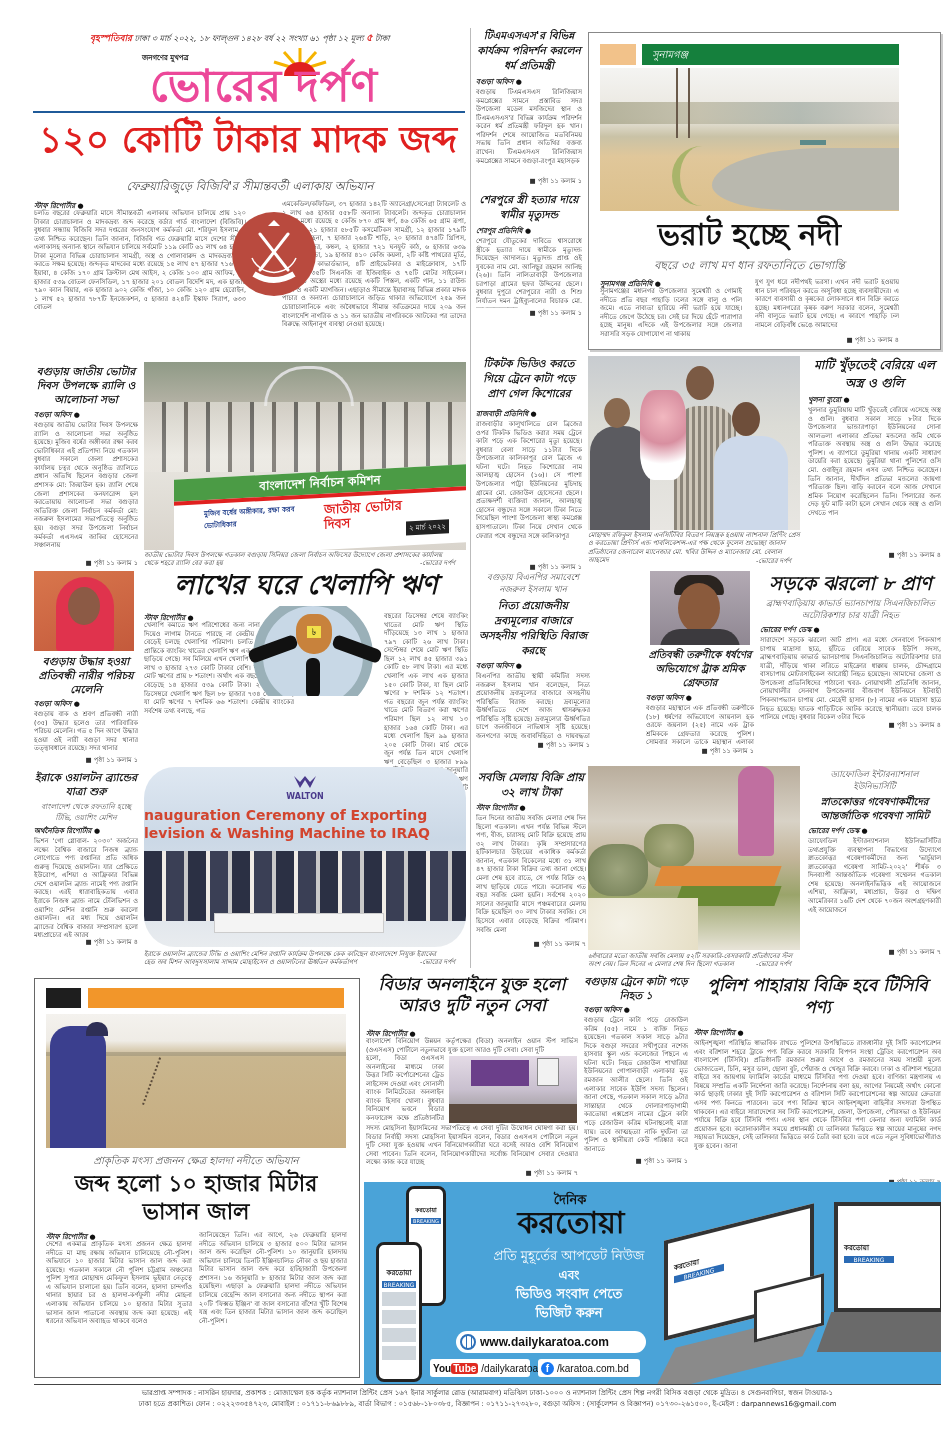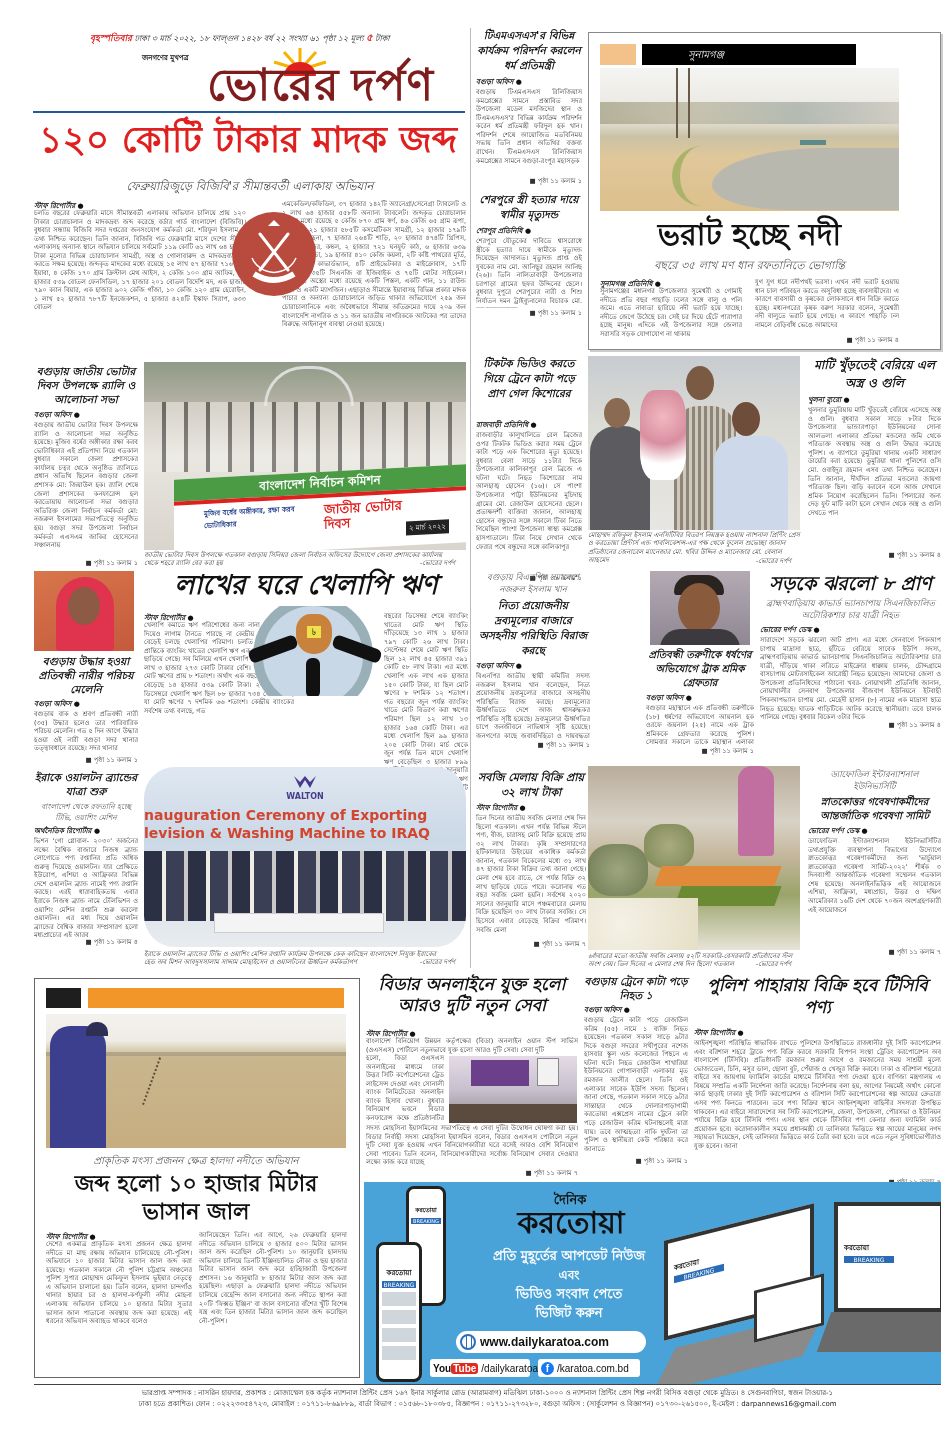--- a/index.html
+++ b/index.html
@@ -32,21 +32,21 @@
         <line x1="30" y1="24" x2="30" y2="2"></line>
           <line x1="30" y1="24" x2="14" y2="6"></line>
           <line x1="30" y1="24" x2="46" y2="6"></line>
         <line x1="30" y1="24" x2="4" y2="16"></line>
           <line x1="30" y1="24" x2="56" y2="16"></line>
       </g>
       <path d="M14 30 A16 14 0 0 1 46 30 Z" fill="#e0201f"></path>
     </svg>
   </div>
   <div style="position:absolute;left:112px;top:28px;font-size:7px;font-weight:bold;">জনগণের মুখপত্র</div>
-  <div style="position:absolute;left:64px;top:38px;width:340px;text-align:right;font-family:Liberation Serif, serif;font-weight:bold;font-size:44px;line-height:48px;color:#7f1d1d;letter-spacing:1px;">ভোরের দর্পণ</div>
+  <div style="position:absolute;left:64px;top:38px;width:340px;text-align:center;font-family:Liberation Sans, sans-serif;font-weight:bold;font-size:44px;line-height:48px;color:#ec4899;letter-spacing:1px;">ভোরের দর্পণ</div>
 </div>
 <div class="abs" style="left:33px;top:111px;width:432px;height:2px;background:#1f5a99;"></div>
 
 <div class="abs hl" style="left:30px;top:118px;width:436px;font-size:36px;line-height:44px;color:#e0201f;font-family:'DejaVu Sans',sans-serif;">১২০ কোটি টাকার মাদক জব্দ</div>
 <div class="abs sub" style="left:60px;top:178px;width:380px;font-size:11.5px;color:#444;">ফেব্রুয়ারিজুড়ে বিজিবি'র সীমান্তবর্তী এলাকায় অভিযান</div>
 
 <div class="abs" style="left:34px;top:200px;width:432px;height:162px;">
   <div class="dateline" style="position:absolute;left:0;top:0;">স্টাফ রিপোর্টার ●</div>
   <div class="body" style="position:absolute;left:0;top:9px;width:212px;height:153px;overflow:hidden;">চলতি বছরের ফেব্রুয়ারি মাসে সীমান্তবর্তী এলাকায় অভিযান চালিয়ে প্রায় ১২০ টাকার চোরাচালান ও মাদকদ্রব্য জব্দ করেছে বর্ডার গার্ড বাংলাদেশ (বিজিবি)। বুধবার সন্ধ্যায় বিজিবি সদর দপ্তরের জনসংযোগ কর্মকর্তা মো. শরিফুল ইসলাম এ তথ্য নিশ্চিত করেছেন। তিনি জানান, বিজিবি গত ফেব্রুয়ারি মাসে দেশের সীমান্ত এলাকাসহ অন্যান্য স্থানে অভিযান চালিয়ে সর্বমোট ১১৯ কোটি ৬১ লাখ ৬৪ হাজার টাকা মূল্যের বিভিন্ন চোরাচালান সামগ্রী, অস্ত্র ও গোলাবারুদ ও মাদকদ্রব্য জব্দ করতে সক্ষম হয়েছে। জব্দকৃত মাদকের মধ্যে রয়েছে ১৫ লাখ ৫৭ হাজার ৭১৬ পিস ইয়াবা, ৪ কেজি ১৭০ গ্রাম ক্রিস্টাল মেথ আইস, ২ কেজি ১০০ গ্রাম আফিম, ২৯ হাজার ৫৩৯ বোতল ফেনসিডিল, ১৭ হাজার ২০১ বোতল বিদেশি মদ, এক হাজার ৭৯০ ক্যান বিয়ার, এক হাজার ৯০২ কেজি গাঁজা, ১০ কেজি ১২০ গ্রাম হেরোইন, ১ লাখ ৫২ হাজার ৭৮৭টি ইনজেকশন, ৫ হাজার ৪২৪টি ইস্কাফ সিরাপ, ৬৩৩ বোতল</div>
   <div class="body" style="position:absolute;left:248px;top:0;width:184px;height:162px;overflow:hidden;">এমকেডিল/কফিডিল, ৩৭ হাজার ১৪২টি অ্যানেগ্রা/সেনেগ্রা ট্যাবলেট ও ২ লাখ ৬৪ হাজার ৫৫৮টি অন্যান্য ট্যাবলেট। জব্দকৃত চোরাচালান দ্রব্যের মধ্যে রয়েছে ৫ কেজি ৮৭০ গ্রাম স্বর্ণ, ৪৬ কেজি ৬৫ গ্রাম রূপা, এক লাখ ২১ হাজার ৫৮৫টি কসমেটিকস সামগ্রী, ১২ হাজার ১৭৯টি ইমিটেশন গহনা, ৭ হাজার ২৬৪টি শাড়ি, ২০ হাজার ৪৭৪টি থ্রিপিস, শার্টপিস, চাদর, কম্বল, ২ হাজার ৭২১ ঘনফুট কাঠ, ৬ হাজার ৬৩৯ কেজি চা পাতা, ১৯ হাজার ৪১০ কেজি কয়লা, ২টি কষ্টি পাথরের মূর্তি, ৪ ট্রাক ও কাভার্ডভ্যান, ৪টি প্রাইভেটকার ও মাইক্রোবাস, ১৭টি পিকআপ, ৩৫টি সিএনজি বা ইজিবাইক ও ৭৫টি মোটর সাইকেল। উদ্ধারকৃত অস্ত্রের মধ্যে রয়েছে একটি পিস্তল, একটি গান, ১১ রাউন্ড গুলি ও একটি ম্যাগজিন। এছাড়াও সীমান্তে ইয়াবাসহ বিভিন্ন প্রকার মাদক পাচার ও অন্যান্য চোরাচালানে জড়িত থাকার অভিযোগে ২৫৯ জন চোরাচালানিকে এবং অবৈধভাবে সীমান্ত অতিক্রমের দায়ে ২০৯ জন বাংলাদেশি নাগরিক ও ১১ জন ভারতীয় নাগরিককে আটকের পর তাদের বিরুদ্ধে আইনানুগ ব্যবস্থা নেওয়া হয়েছে।</div>
@@ -72,21 +72,21 @@
 
 <div class="abs" style="left:476px;top:192px;width:106px;">
   <div class="hl hl-it" style="font-size:10.5px;line-height:15px;">শেরপুরে স্ত্রী হত্যার দায়ে স্বামীর মৃত্যুদন্ড</div>
   <div class="dateline" style="margin-top:3px;">শেরপুর প্রতিনিধি ●</div>
   <div class="body" style="height:71px;overflow:hidden;">শেরপুরে যৌতুকের দাবিতে শ্বাসরোধে স্ত্রীকে হত্যার দায়ে স্বামীকে মৃত্যুদন্ড দিয়েছেন আদালত। মৃত্যুদন্ড প্রাপ্ত ওই যুবকের নাম মো. আনিছুর রহমান আনিছ (২৬)। তিনি নালিতাবাড়ী উপজেলার চরপাড়া গ্রামের ছফর উদ্দিনের ছেলে। বুধবার দুপুরে শেরপুরের নারী ও শিশু নির্যাতন দমন ট্রাইব্যুনালের বিচারক মো. আখতারুজ্জামান</div>
   <div class="cont">■ পৃষ্ঠা ১১ কলাম ১</div>
 </div>
 
 <div class="abs" style="left:588px;top:32px;width:353px;height:318px;border:1px solid #888;box-shadow:2px 2px 0 #ccc;">
   <div style="position:absolute;left:11px;top:11px;width:36px;height:21px;background:#f2c28a;"></div>
-  <div style="position:absolute;left:53px;top:11px;width:214px;height:21px;background:#000000;padding-left:36px;">
+  <div style="position:absolute;left:53px;top:11px;width:257px;height:21px;background:#15803d;">
     <span style="display:block;padding-left:10px;color:#fff;font-size:10px;font-style:italic;line-height:21px;">সুনামগঞ্জ</span>
   </div>
   <div class="photo" style="position:absolute;left:11px;top:35px;width:299px;height:143px;background:linear-gradient(180deg,#f4f4f2 0%,#e9e6de 35%,#c9c2a6 48%,#e0c79a 62%,#dcc08c 100%);">
     <div style="position:absolute;left:0;top:34px;width:299px;height:22px;background:linear-gradient(90deg,#a7a58a,#bcb8a2,#a7b0a8,#c9c6bd);opacity:.8;"></div>
     <div style="position:absolute;left:112px;top:80px;width:187px;height:62px;border-radius:60% 0 0 40%;background:#b9b8ae;"></div>
     <div style="position:absolute;left:72px;top:78px;width:60px;height:60px;border-radius:50% 0 0 50%;border-left:8px solid #a9b46a;"></div>
     <div style="position:absolute;left:76px;top:0;width:2px;height:70px;background:#6a5a4a;"></div>
     <div style="position:absolute;left:88px;top:0;width:2px;height:70px;background:#6a5a4a;"></div>
     <div style="position:absolute;left:200px;top:72px;width:26px;height:5px;background:#5c8a8a;"></div>
   </div>
@@ -114,21 +114,21 @@
     <div style="position:absolute;left:30px;top:30px;font-size:7px;font-weight:bold;color:#1f3d8a;width:110px;">মুজিব বর্ষের অঙ্গীকার, রক্ষা করব ভোটাধিকার</div>
     <div style="position:absolute;left:150px;top:30px;width:80px;font-size:13px;line-height:15px;font-weight:bold;color:#e0201f;">জাতীয় ভোটার দিবস</div>
     <div style="position:absolute;left:232px;top:54px;background:#222;color:#fff;font-size:7px;padding:1px 3px;">২ মার্চ ২০২২</div>
   </div>
 </div>
 <div class="abs cap" style="left:144px;top:551px;width:300px;">জাতীয় ভোটার দিবস উপলক্ষে গতকাল বগুড়ায় সিনিয়র জেলা নির্বাচন অফিসের উদ্যোগে জেলা প্রশাসকের কার্যালয় থেকে শহরে র‌্যালি বের করা হয়</div>
 <div class="abs cap" style="left:420px;top:559px;">-ভোরের দর্পণ</div>
 
 <div class="abs" style="left:476px;top:356px;width:106px;">
   <div class="hl hl-it" style="font-size:10.5px;line-height:15px;">টিকটক ভিডিও করতে গিয়ে ট্রেনে কাটা পড়ে প্রাণ গেল কিশোরের</div>
-  <div class="dateline" style="margin-top:18px;">রাজবাড়ী প্রতিনিধি ●</div>
+  <div class="dateline" style="margin-top:7px;">রাজবাড়ী প্রতিনিধি ●</div>
   <div class="body" style="height:142px;overflow:hidden;">রাজবাড়ীর কালুখালিতে রেল ব্রিজের ওপর টিকটক ভিডিও করার সময় ট্রেনে কাটা পড়ে এক কিশোরের মৃত্যু হয়েছে। বুধবার বেলা সাড়ে ১১টার দিকে উপজেলার কালিকাপুর রেল ব্রিজে এ ঘটনা ঘটে। নিহত কিশোরের নাম আলহাজ্ব হোসেন (১৬)। সে পাংশা উপজেলার পাট্টা ইউনিয়নের মুচিদাহ গ্রামের মো. রেজাউল হোসেনের ছেলে। প্রত্যক্ষদর্শী ব্যক্তিরা জানান, আলহাজ্ব হোসেন বন্ধুদের সঙ্গে সকালে টিকা নিতে গিয়েছিল পাংশা উপজেলা স্বাস্থ্য কমপ্লেক্স হাসপাতালে। টিকা নিয়ে সেখান থেকে ফেরার পথে বন্ধুদের সঙ্গে কালিকাপুর</div>
   <div class="cont">■ পৃষ্ঠা ১১ কলাম ১</div>
 </div>
 
 <div class="abs photo" style="left:588px;top:356px;width:212px;height:174px;background:linear-gradient(180deg,#c8ccd0 0%,#dcdcd6 40%,#e8e6e2 100%);">
   <div style="position:absolute;left:2px;top:70px;width:60px;height:104px;background:#5b5b60;border-radius:26px 26px 0 0;"></div>
   <div style="position:absolute;left:16px;top:42px;width:26px;height:30px;border-radius:50%;background:#8a6a50;"></div>
   <div style="position:absolute;left:86px;top:50px;width:62px;height:124px;background:repeating-linear-gradient(90deg,#8b857a 0 3px,#cfc8bb 3px 6px);border-radius:24px 24px 0 0;"></div>
   <div style="position:absolute;left:98px;top:10px;width:28px;height:34px;border-radius:50%;background:#7b5a44;"></div>
   <div style="position:absolute;left:126px;top:80px;width:74px;height:94px;background:#cdd9ea;border-radius:26px 26px 0 0;"></div>
@@ -298,21 +298,21 @@
     <div style="font-size:6px;font-weight:bold;text-align:center;margin-top:16px;">করতোয়া</div>
     <div style="font-size:5px;background:#2b6bb5;color:#fff;text-align:center;margin:2px 2px;">BREAKING</div>
   </div>
   <div style="position:absolute;left:12px;top:60px;width:46px;height:140px;background:#fff;border:3px solid #222;border-radius:8px;">
     <div style="font-size:7px;font-weight:bold;text-align:center;margin-top:22px;">করতোয়া</div>
     <div style="font-size:6px;background:#2b6bb5;color:#fff;text-align:center;margin:2px 3px;">BREAKING</div>
     <div style="margin:4px 3px;height:70px;background:repeating-linear-gradient(180deg,#cfd6dc 0 14px,#fff 14px 18px);"></div>
   </div>
   <div style="position:absolute;left:156px;top:8px;width:100px;text-align:center;font-size:13px;font-weight:bold;color:#111;">দৈনিক</div>
   <div style="position:absolute;left:112px;top:24px;width:190px;text-align:center;font-family:'DejaVu Serif',serif;font-size:30px;font-weight:bold;color:#111;line-height:34px;">করতোয়া</div>
-  <div style="position:absolute;left:100px;top:64px;width:210px;text-align:center;font-size:13px;color:#fff;font-weight:bold;">প্রতি মুহূর্তের আপডেট নিউজ</div>
+  <div style="position:absolute;left:100px;top:64px;width:210px;text-align:center;font-size:13px;color:#fff;font-weight:normal;">প্রতি মুহূর্তের আপডেট নিউজ</div>
   <div style="position:absolute;left:100px;top:84px;width:210px;text-align:center;font-size:12px;color:#fff;font-weight:bold;">এবং</div>
   <div style="position:absolute;left:100px;top:102px;width:210px;text-align:center;font-size:13px;color:#fff;font-weight:bold;">ভিডিও সংবাদ পেতে</div>
   <div style="position:absolute;left:100px;top:121px;width:210px;text-align:center;font-size:13px;color:#fff;font-weight:bold;">ভিজিট করুন</div>
   <div style="position:absolute;left:92px;top:149px;width:190px;height:22px;background:#fff;border-radius:11px;display:flex;align-items:center;padding-left:4px;">
     <span style="width:16px;height:16px;border-radius:50%;border:2px solid #2d6fb8;display:inline-block;margin-right:4px;background:repeating-linear-gradient(90deg,transparent 0 4px,#2d6fb8 4px 5px);"></span>
     <span style="font-family:'Liberation Sans',sans-serif;font-size:12px;font-weight:bold;color:#111;">www.dailykaratoa.com</span>
   </div>
   <div style="position:absolute;left:66px;top:177px;width:100px;height:18px;background:#fff;border-radius:3px;display:flex;align-items:center;padding-left:3px;font-family:'Liberation Sans',sans-serif;font-size:10px;">
     <span style="font-weight:bold;color:#111;">You</span>
     <span style="background:#e02a20;color:#fff;font-weight:bold;padding:0 2px;border-radius:3px;margin-right:3px;">Tube</span>

